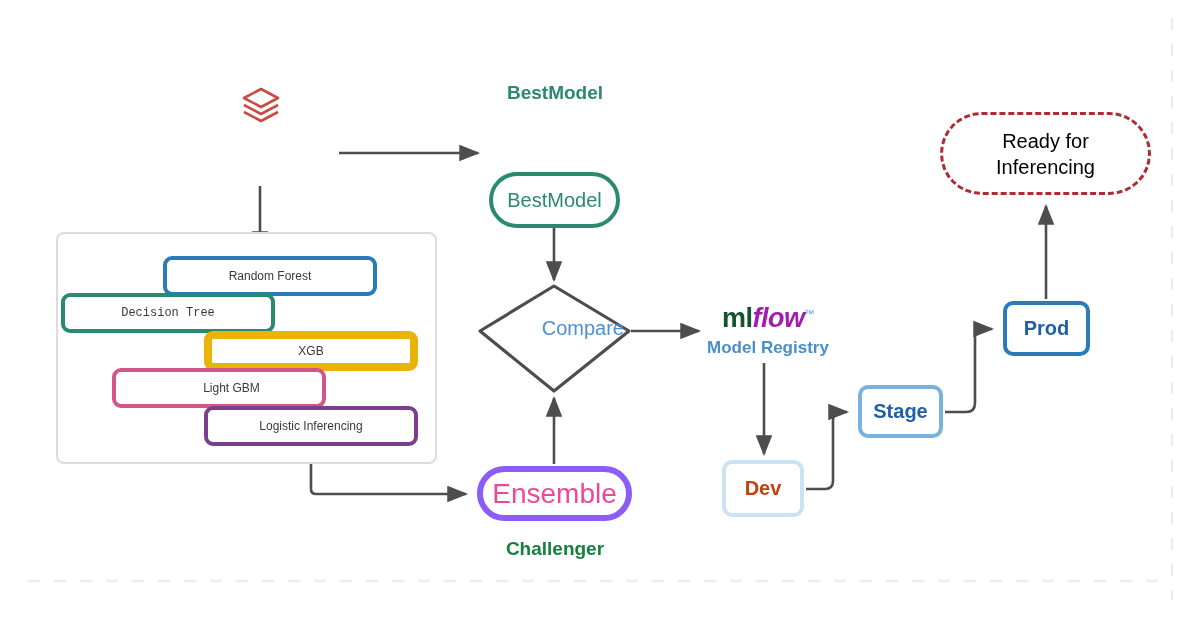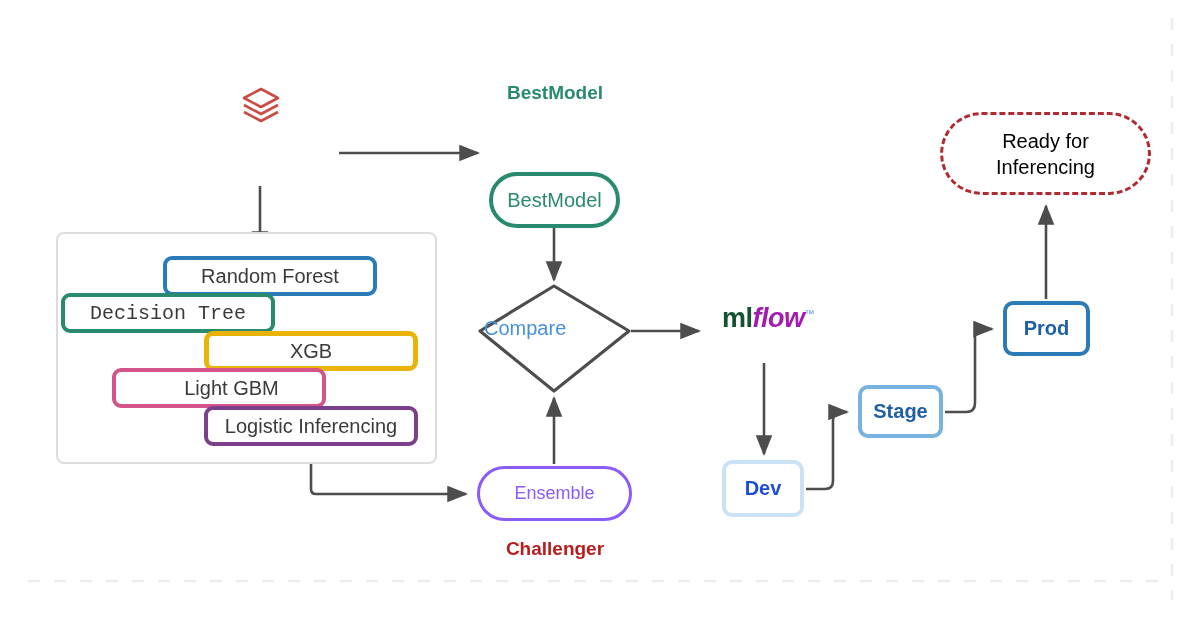--- a/index.html
+++ b/index.html
@@ -26,50 +26,50 @@
   #bestmodel-box{
     left:489px;top:124px;width:131px;height:56px;
     border:4px solid #2A8A70;border-radius:29px;font-size:20px;color:#2A8A70;margin-top:48px;
   }
   #champion-caption{left:460px;top:82px;width:190px;color:#2A8A70;}
 
   
   #model-group{position:absolute;z-index:2;left:56px;top:232px;width:377px;height:228px;
     border:2px solid #DCDCDC;border-radius:8px;background:#ffffff;}
   .mbox{position:absolute;z-index:3;box-sizing:border-box;background:#ffffff;
-    display:flex;align-items:center;justify-content:center;border-radius:9px;font-size:20px;color:#3a3a3a;}
+    display:flex;align-items:center;justify-content:center;border-radius:9px;font-size:12px;color:#3a3a3a;}
   #m-rf   {left:163px;top:256px;width:214px;height:40px;border:4px solid #2B7BB9;}
   #m-dt   {left:61px; top:293px;width:214px;height:40px;border:4px solid #2A8A70;font-family:Liberation Mono, monospace;}
-  #m-xgb  {left:204px;top:331px;width:214px;height:40px;border:5px solid #eab308;}
+  #m-xgb  {left:204px;top:331px;width:214px;height:40px;border:8px solid #eab308;}
   #m-lgbm {left:112px;top:368px;width:214px;height:40px;border:4px solid #D4558A;padding-left:25px;}
   #m-lr   {left:204px;top:406px;width:214px;height:40px;border:4px solid #7B3F8C;}
 
   
   #compare-label{position:absolute;z-index:4;left:484px;top:317px;width:140px;
-    text-align:left;font-size:20px;color:#4A90D9;}
+    text-align:right;font-size:20px;color:#4A90D9;}
 
   
   #ensemble-box{
     left:477px;top:466px;width:155px;height:55px;
-    border:3px solid #8b5cf6;border-radius:28px;font-size:18px;color:#8b5cf6;
+    border:6px solid #8b5cf6;border-radius:28px;font-size:28px;color:#ec4899;
   }
-  #challenger-caption{left:460px;top:538px;width:190px;color:#b91c1c;}
+  #challenger-caption{left:460px;top:538px;width:190px;color:#15803d;}
 
   
   #mlflow-logo{position:absolute;z-index:4;left:688px;top:303px;width:160px;text-align:center;
     font-size:27px;font-weight:bold;letter-spacing:-0.5px;white-space:nowrap;}
   #mlflow-logo .ml{color:#14532d;}
   #mlflow-logo .flow{color:#a21caf;font-style:italic;}
   #mlflow-logo .tm{color:#3E9BD6;font-size:10px;vertical-align:super;font-style:normal;font-weight:normal;}
   #registry-label{position:absolute;z-index:4;left:688px;top:338px;width:160px;text-align:center;
     font-size:17px;font-weight:bold;color:#4A8FC9;}
 
   
   #dev-box  {left:722px;top:460px;width:82px;height:57px;border:4px solid #CBE2F5;border-radius:10px;
-             font-size:20px;font-weight:bold;color:#1d4ed8;}
+             font-size:20px;font-weight:bold;color:#c2410c;}
   #stage-box{left:858px;top:385px;width:85px;height:53px;border:4px solid #78B2DF;border-radius:10px;
              font-size:20px;font-weight:bold;color:#1F5FA6;}
   #prod-box {left:1003px;top:301px;width:87px;height:55px;border:4px solid #2B7BB9;border-radius:10px;
              font-size:20px;font-weight:bold;color:#1F5FA6;}
 
   
   #ready-box{
     left:940px;top:112px;width:211px;height:83px;
     border:3px dashed #B02A32;border-radius:42px;
     font-size:20px;color:#000000;line-height:1.3;flex-direction:column;background:transparent;
@@ -147,20 +147,21 @@
     </div>
 
   <div id="compare-label">Compare</div>
 
   <div class="node" id="ensemble-box">
     <span>Ensemble</span>
   </div>
   <div class="caption" id="challenger-caption">Challenger</div>
 
   <div id="mlflow-logo"><span class="ml">ml</span><span class="flow">flow</span><span class="tm">™</span></div>
+  <div id="registry-label">Model Registry</div>
 
   <div class="node" id="dev-box">
     <span>Dev</span>
   </div>
   <div class="node" id="prod-box">
     <span>Prod</span>
   </div>
   <div class="node" id="stage-box">
     <span>Stage</span>
   </div>

